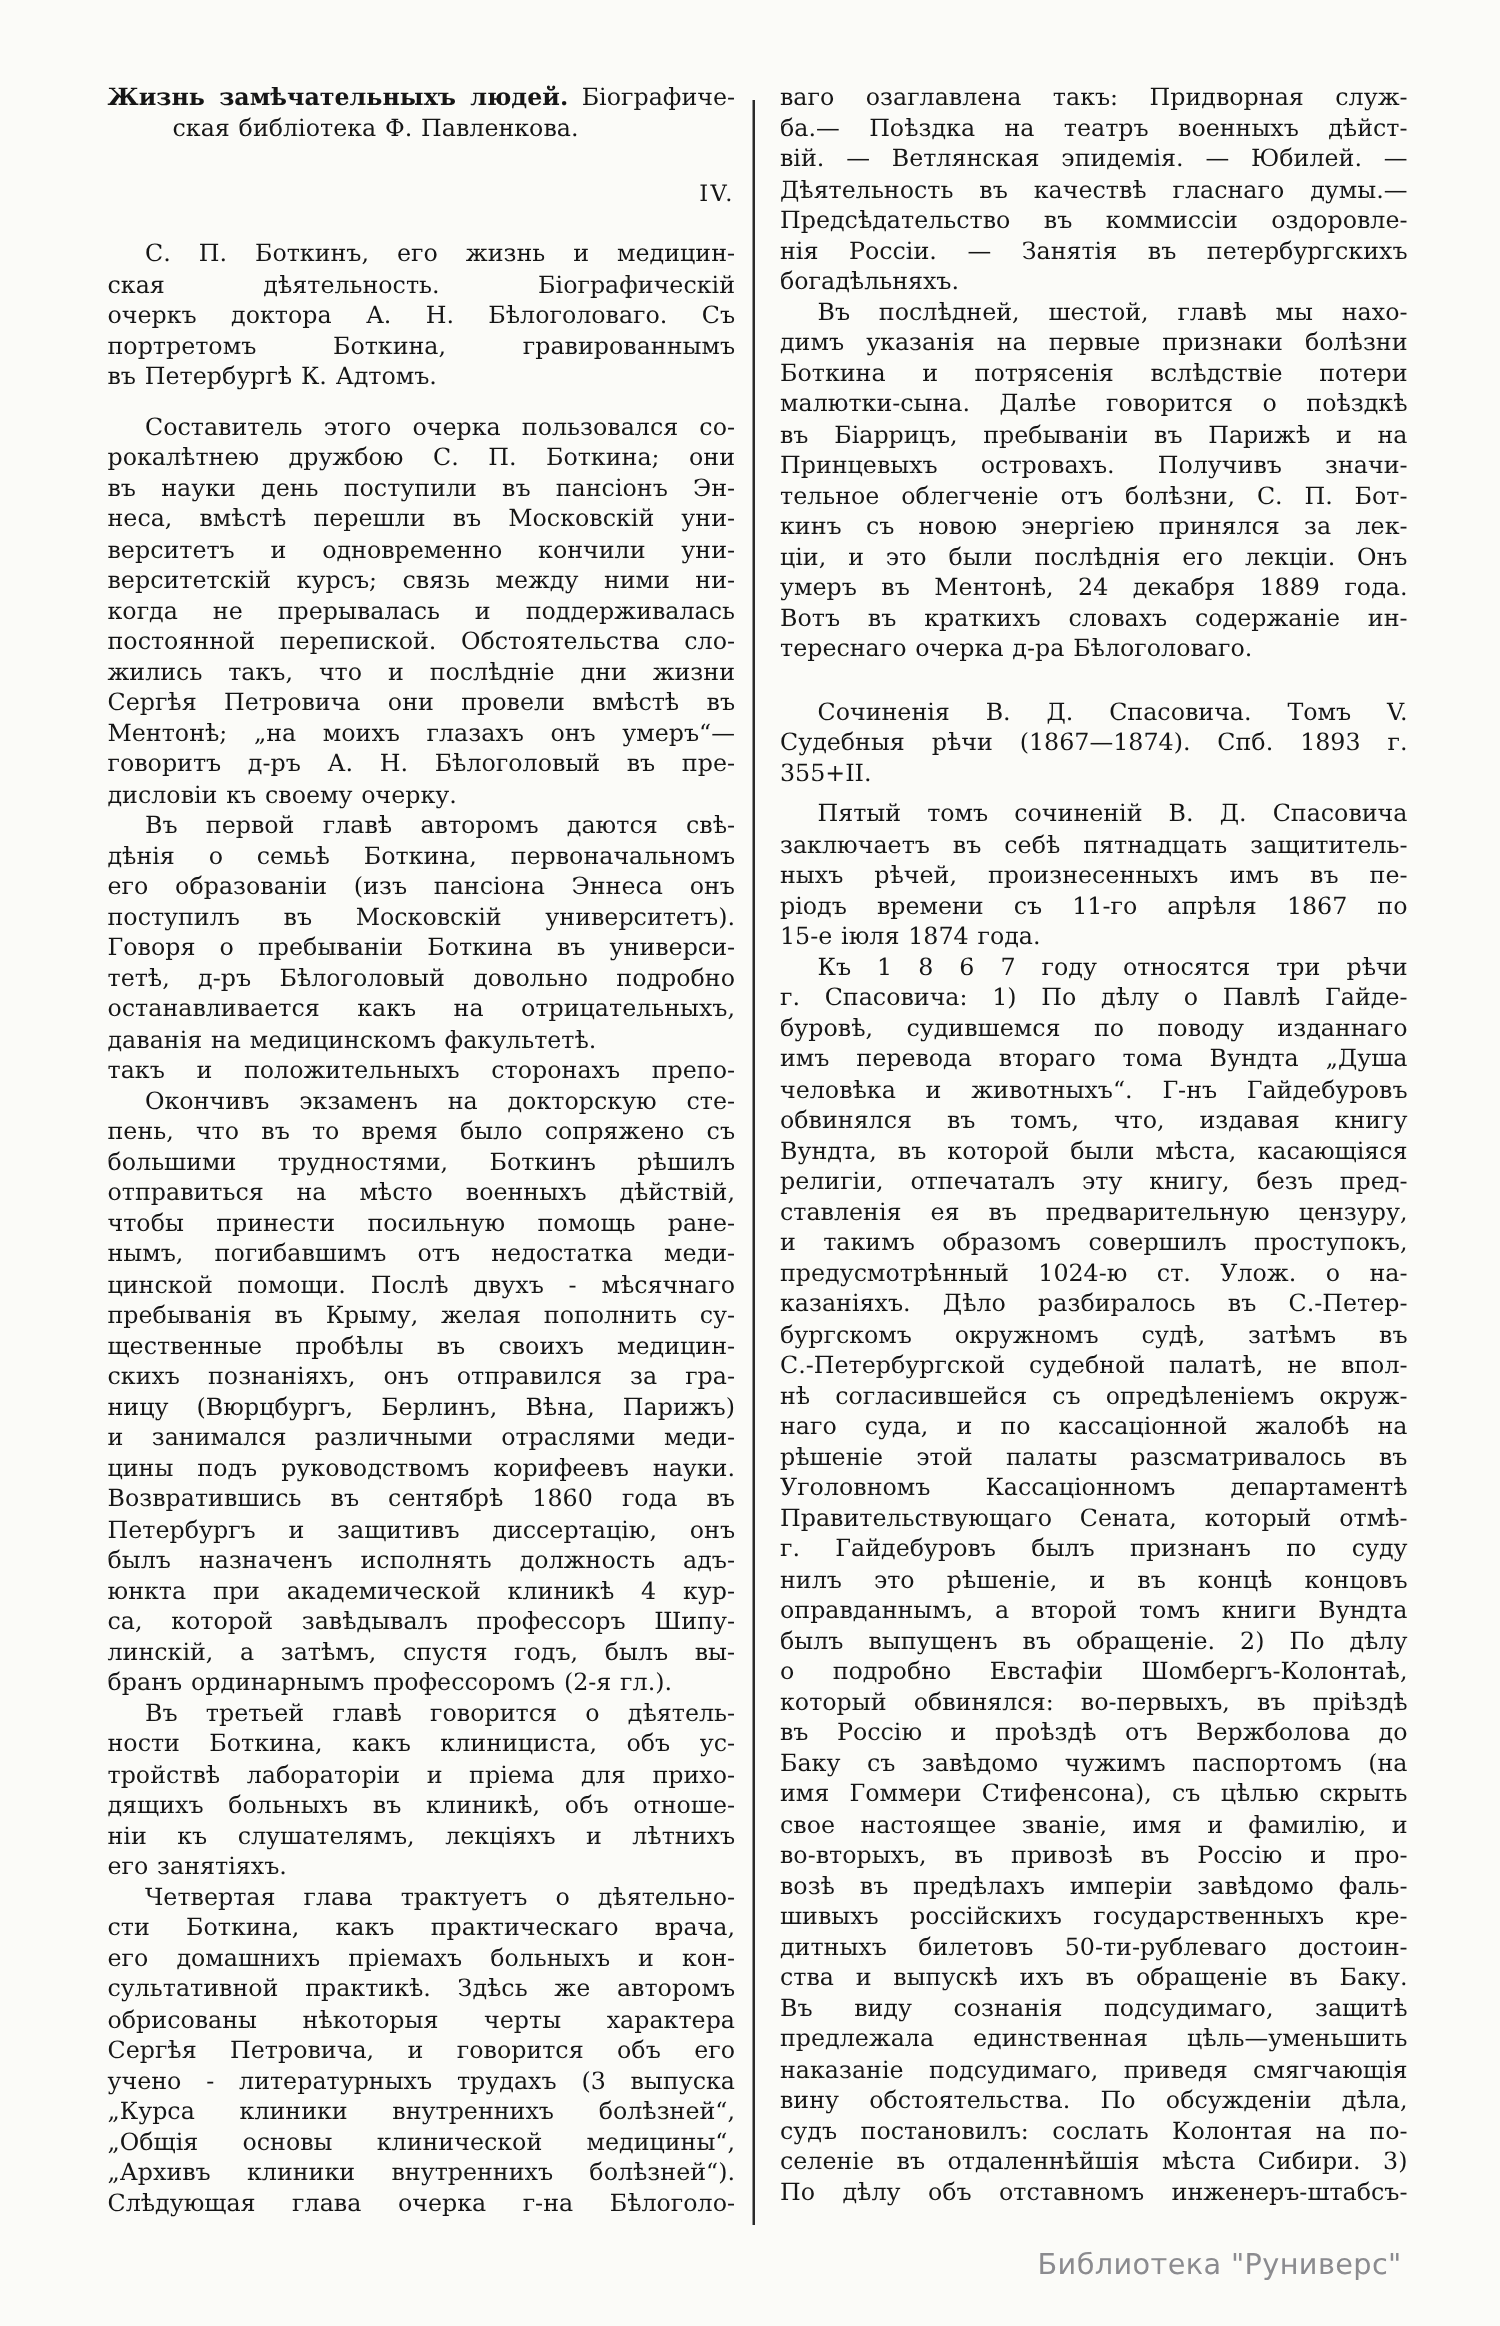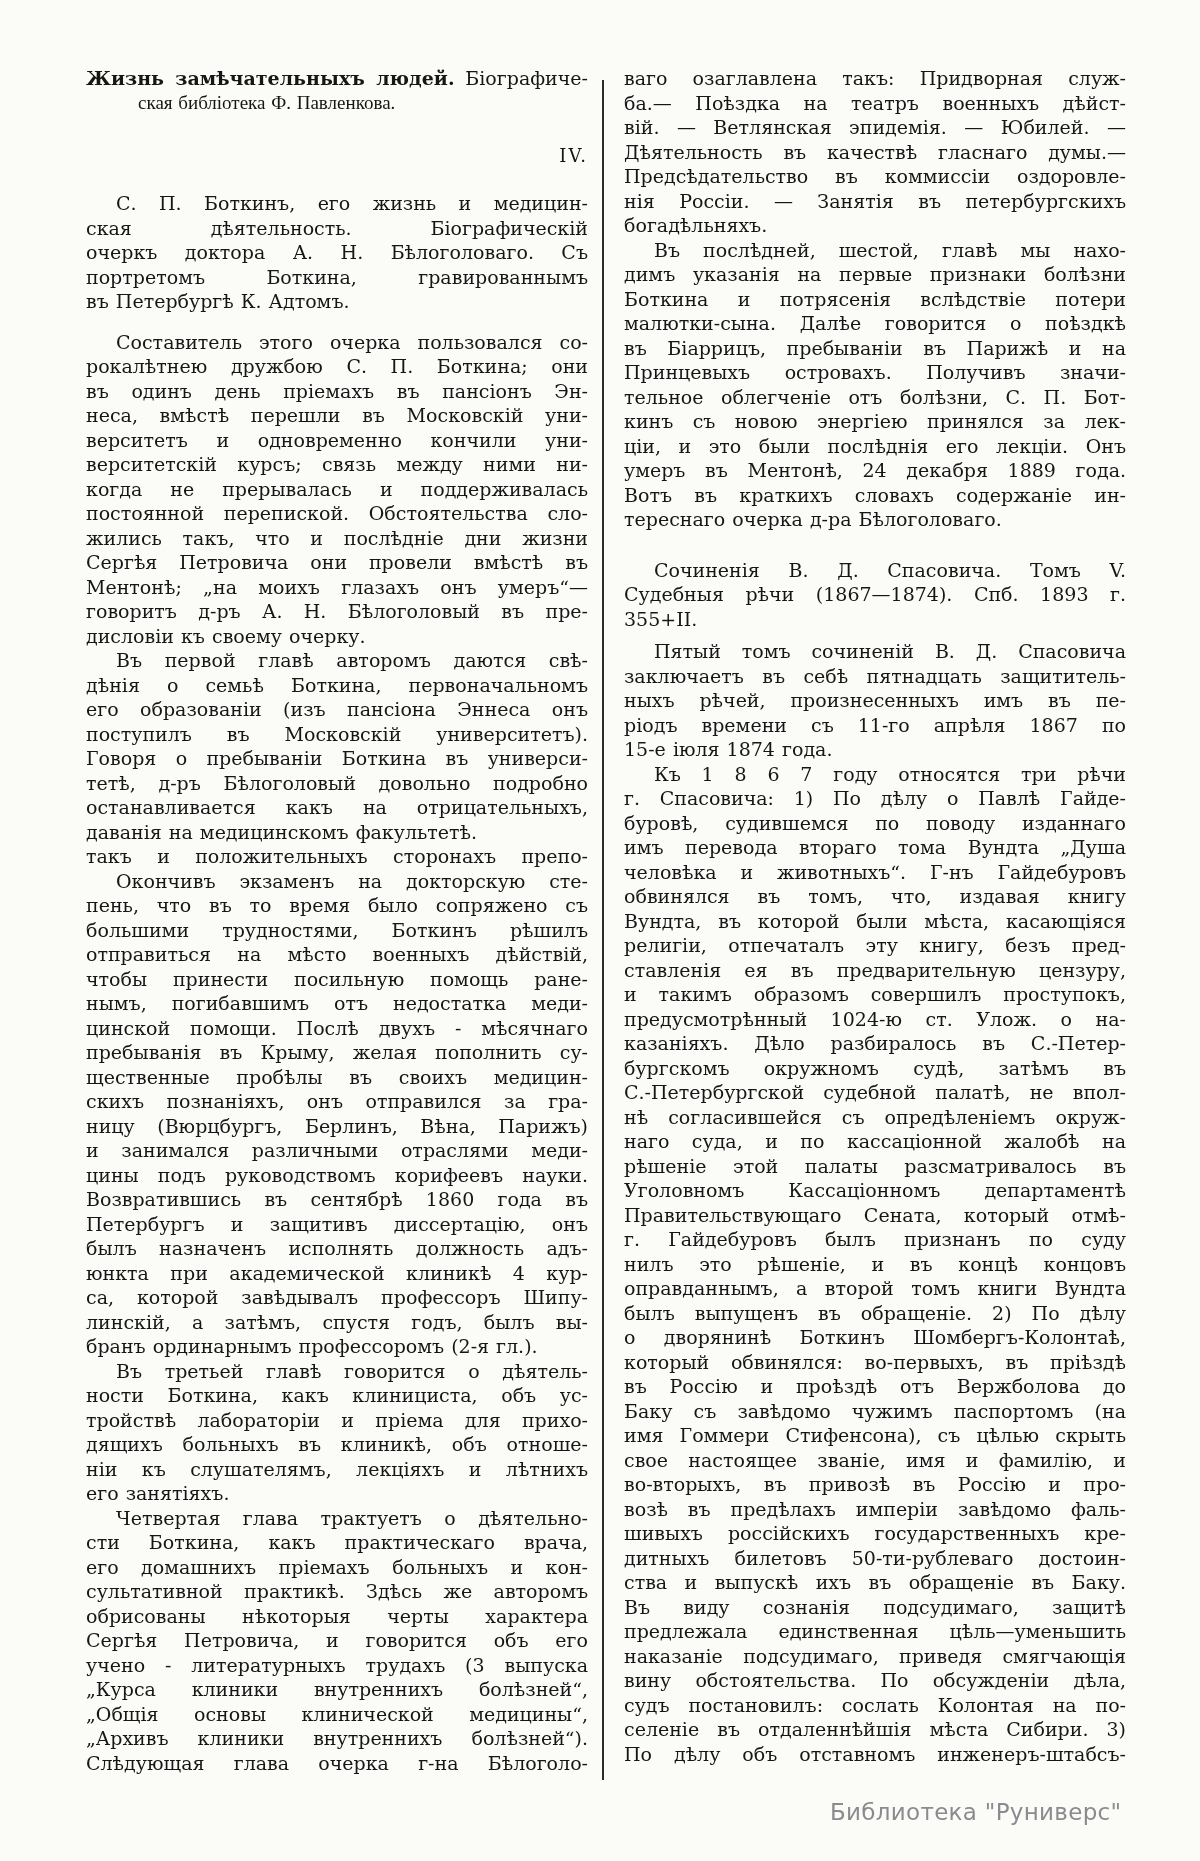--- a/index.html
+++ b/index.html
@@ -34,21 +34,20 @@
     text-align: justify;
     word-spacing: 1px;
   }
   .just { text-align-last: justify; }
   .last { text-align-last: left; }
   .ind  { text-indent: 30px; }
   .head2 {
     text-align: left;
     text-align-last: left;
     padding-left: 52px;
-    font-family: Liberation Serif, serif;
   }
   .b { font-weight: bold; }
   .roman {
     text-align: right;
     font-size: 18px;
     letter-spacing: 2px;
     line-height: 26px;
   }
   .watermark {
     position: absolute;
@@ -73,21 +72,21 @@
     <div class="blk para" style="margin-top: 22px;">
       <div class="ln just ind">С. П. Боткинъ, его жизнь и медицин-</div>
       <div class="ln just">ская дѣятельность. Біографическій</div>
       <div class="ln just">очеркъ доктора А. Н. Бѣлоголоваго. Съ</div>
       <div class="ln just">портретомъ Боткина, гравированнымъ</div>
       <div class="ln last">въ Петербургѣ К. Адтомъ.</div>
     </div>
     <div class="blk para" style="margin-top: 16px;">
       <div class="ln just ind">Составитель этого очерка пользовался со-</div>
       <div class="ln just">рокалѣтнею дружбою С. П. Боткина; они</div>
-      <div class="ln just">въ одинъ день пріемахъ въ пансіонъ Эн-</div>
+      <div class="ln just">въ науки день поступили въ пансіонъ Эн-</div>
       <div class="ln just">неса, вмѣстѣ перешли въ Московскій уни-</div>
       <div class="ln just">верситетъ и одновременно кончили уни-</div>
       <div class="ln just">верситетскій курсъ; связь между ними ни-</div>
       <div class="ln just">когда не прерывалась и поддерживалась</div>
       <div class="ln just">постоянной перепиской. Обстоятельства сло-</div>
       <div class="ln just">жились такъ, что и послѣдніе дни жизни</div>
       <div class="ln just">Сергѣя Петровича они провели вмѣстѣ въ</div>
       <div class="ln just">Ментонѣ; „на моихъ глазахъ онъ умеръ“—</div>
       <div class="ln just">говоритъ д-ръ А. Н. Бѣлоголовый въ пре-</div>
       <div class="ln last">дисловіи къ своему очерку.</div>
@@ -201,21 +200,21 @@
       <div class="ln just">С.-Петербургской судебной палатѣ, не впол-</div>
       <div class="ln just">нѣ согласившейся съ опредѣленіемъ окруж-</div>
       <div class="ln just">наго суда, и по кассаціонной жалобѣ на</div>
       <div class="ln just">рѣшеніе этой палаты разсматривалось въ</div>
       <div class="ln just">Уголовномъ Кассаціонномъ департаментѣ</div>
       <div class="ln just">Правительствующаго Сената, который отмѣ-</div>
       <div class="ln just">г. Гайдебуровъ былъ признанъ по суду</div>
       <div class="ln just">нилъ это рѣшеніе, и въ концѣ концовъ</div>
       <div class="ln just">оправданнымъ, а второй томъ книги Вундта</div>
       <div class="ln just">былъ выпущенъ въ обращеніе. 2) По дѣлу</div>
-      <div class="ln just">о дворянинѣ Боткинъ Шомбергъ-Колонтаѣ,</div>
+      <div class="ln just">о подробно Евстафіи Шомбергъ-Колонтаѣ,</div>
       <div class="ln just">который обвинялся: во-первыхъ, въ пріѣздѣ</div>
       <div class="ln just">въ Россію и проѣздѣ отъ Вержболова до</div>
       <div class="ln just">Баку съ завѣдомо чужимъ паспортомъ (на</div>
       <div class="ln just">имя Гоммери Стифенсона), съ цѣлью скрыть</div>
       <div class="ln just">свое настоящее званіе, имя и фамилію, и</div>
       <div class="ln just">во-вторыхъ, въ привозѣ въ Россію и про-</div>
       <div class="ln just">возѣ въ предѣлахъ имперіи завѣдомо фаль-</div>
       <div class="ln just">шивыхъ россійскихъ государственныхъ кре-</div>
       <div class="ln just">дитныхъ билетовъ 50-ти-рублеваго достоин-</div>
       <div class="ln just">ства и выпускѣ ихъ въ обращеніе въ Баку.</div>

